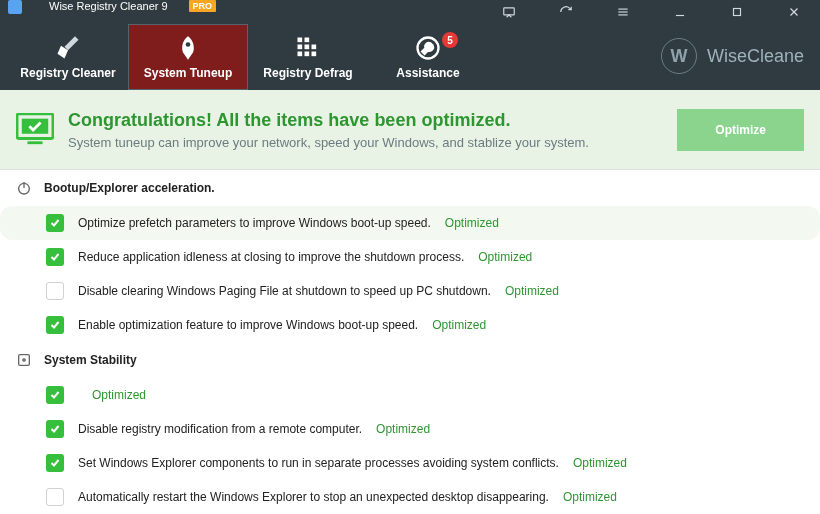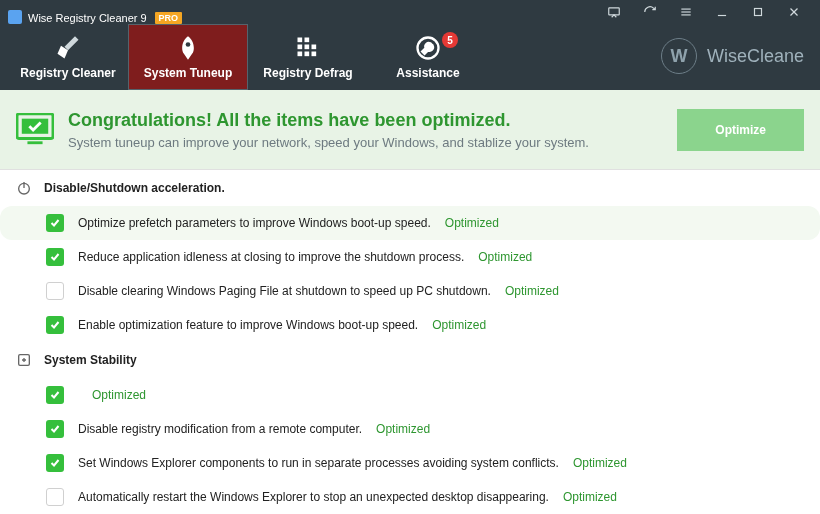--- a/index.html
+++ b/index.html
@@ -1,22 +1,22 @@
 <!DOCTYPE html>
 <html><head>
 <meta charset="utf-8">
 <style>
 * { margin: 0; padding: 0; box-sizing: border-box; font-family: "Segoe UI", Tahoma, sans-serif; }
 body { width: 820px; height: 514px; background: #fff; overflow: hidden; }
 
 
-.titlebar { height: 24px; background: #2f3a41; display: flex; align-items: flex-end; padding: 0 8px; color: #fff; font-size: 11px; }
+.titlebar { height: 24px; background: #2f3a41; display: flex; align-items: flex-start; padding: 0 8px; color: #fff; font-size: 11px; gap: 21px; }
 .app-icon { width: 14px; height: 14px; background: #5aa3f0; border-radius: 2px; margin-right: 6px; display: inline-block; }
 .title-text { flex: 0 0 auto; }
-.pro-badge { background: #f5a623; color: #fff; font-size: 9px; font-weight: bold; padding: 1px 4px; margin-left: 8px; border-radius: 1px; }
+.pro-badge { background: #f5a623; color: #fff; font-size: 9px; font-weight: bold; padding: 1px 4px; margin-left: 0; border-radius: 1px; }
 .titlebar-spacer { flex: 1; }
 .tb-btn { width: 36px; height: 24px; display: flex; align-items: center; justify-content: center; color: #cfd8dc; cursor: pointer; }
 .tb-btn svg { width: 14px; height: 14px; }
 
 
 .toolbar { height: 66px; background: #2f3a41; display: flex; align-items: stretch; padding: 0 8px; position: relative; }
 .tool-item { width: 120px; display: flex; flex-direction: column; align-items: center; justify-content: center; color: #fff; font-size: 12px; font-weight: bold; cursor: pointer; position: relative; }
 .tool-item.active { background: #7f1d1d; border: 1px solid #55636c; }
 .tool-icon { width: 28px; height: 28px; margin-bottom: 4px; }
 .tool-label { font-size: 12px; text-align: center; }
@@ -145,21 +145,21 @@
   <button class="optimize-btn">Optimize</button>
 </div>
 
 <div class="list">
 
   <div class="section">
     <svg class="sec-icon" viewBox="0 0 24 24" fill="none" stroke="#666" stroke-width="2">
         <circle cx="12" cy="13" r="8"></circle>
         <line x1="12" y1="3" x2="12" y2="12"></line>
       </svg>
-    <span>Disable/Shutdown acceleration.</span>
+    <span>Bootup/Explorer acceleration.</span>
   </div>
 
   <div class="row highlight">
     <div class="chk on">
         <svg viewBox="0 0 24 24" stroke="#fff" stroke-width="4" fill="none">
           <path d="M5 12l5 5 9-11"></path>
         </svg>
       </div>
     <span class="row-text">Optimize prefetch parameters to improve Windows boot-up speed.</span>
     <span class="row-status">Optimized</span>

